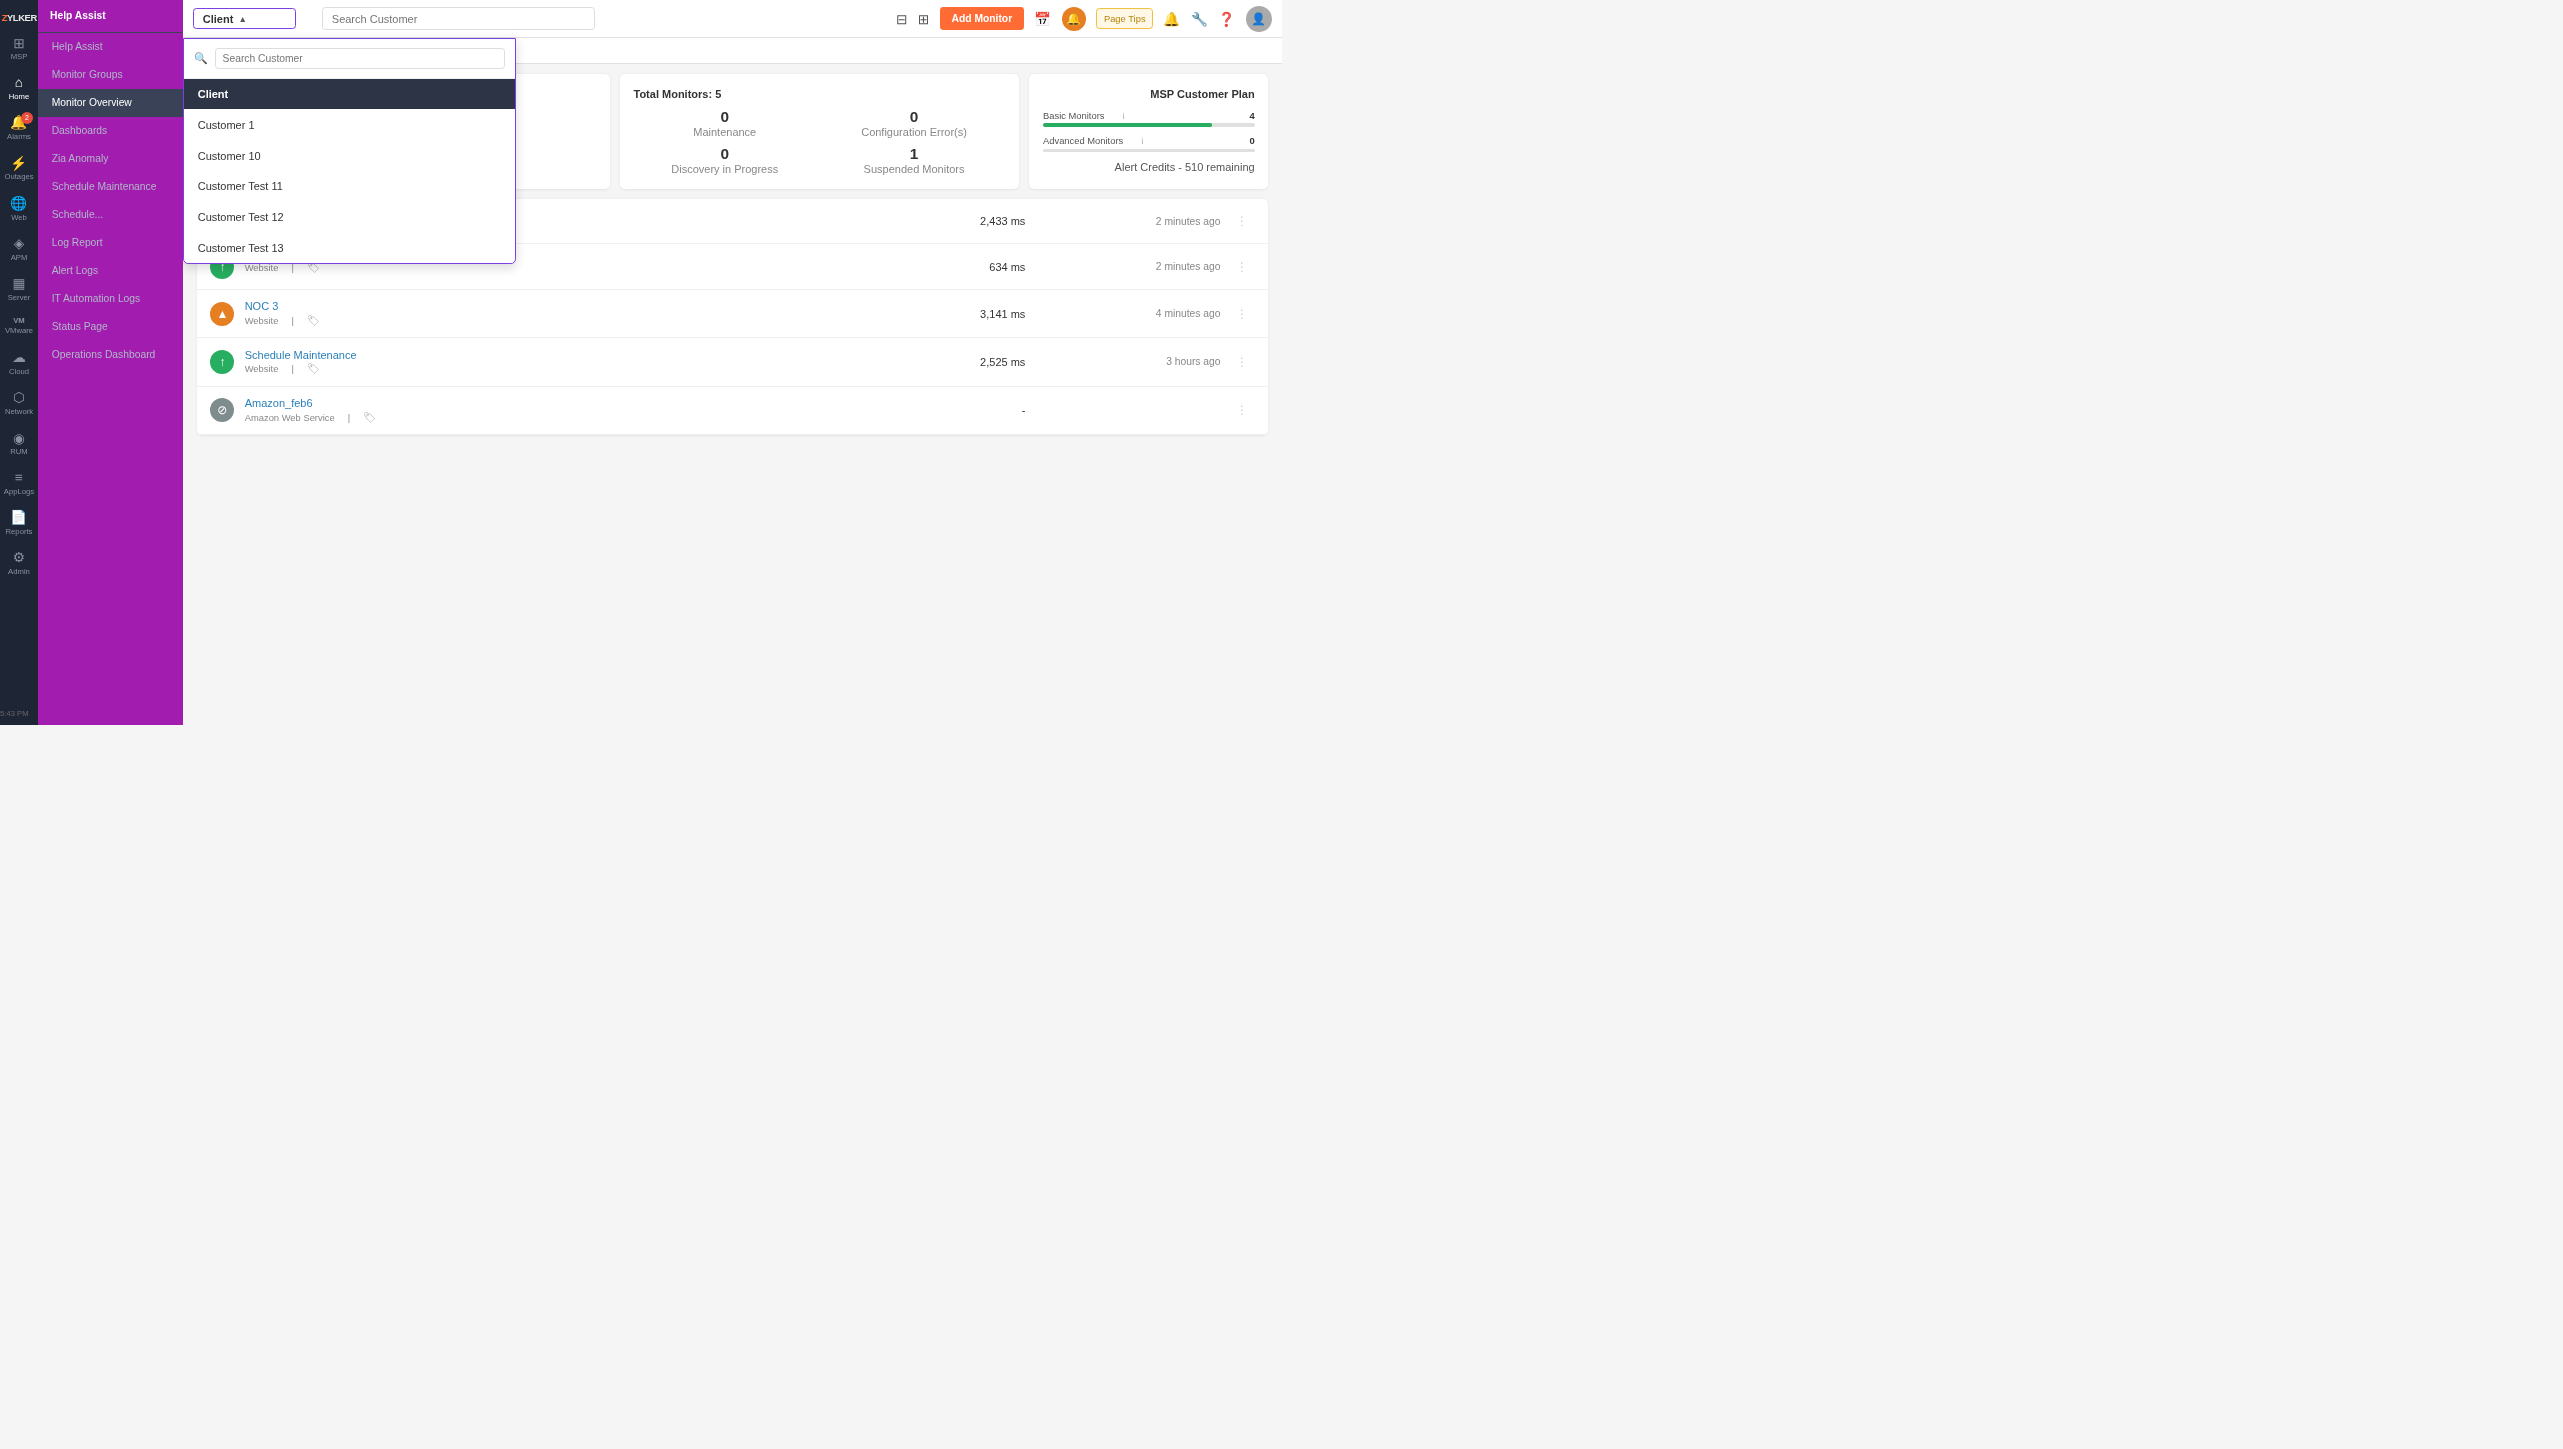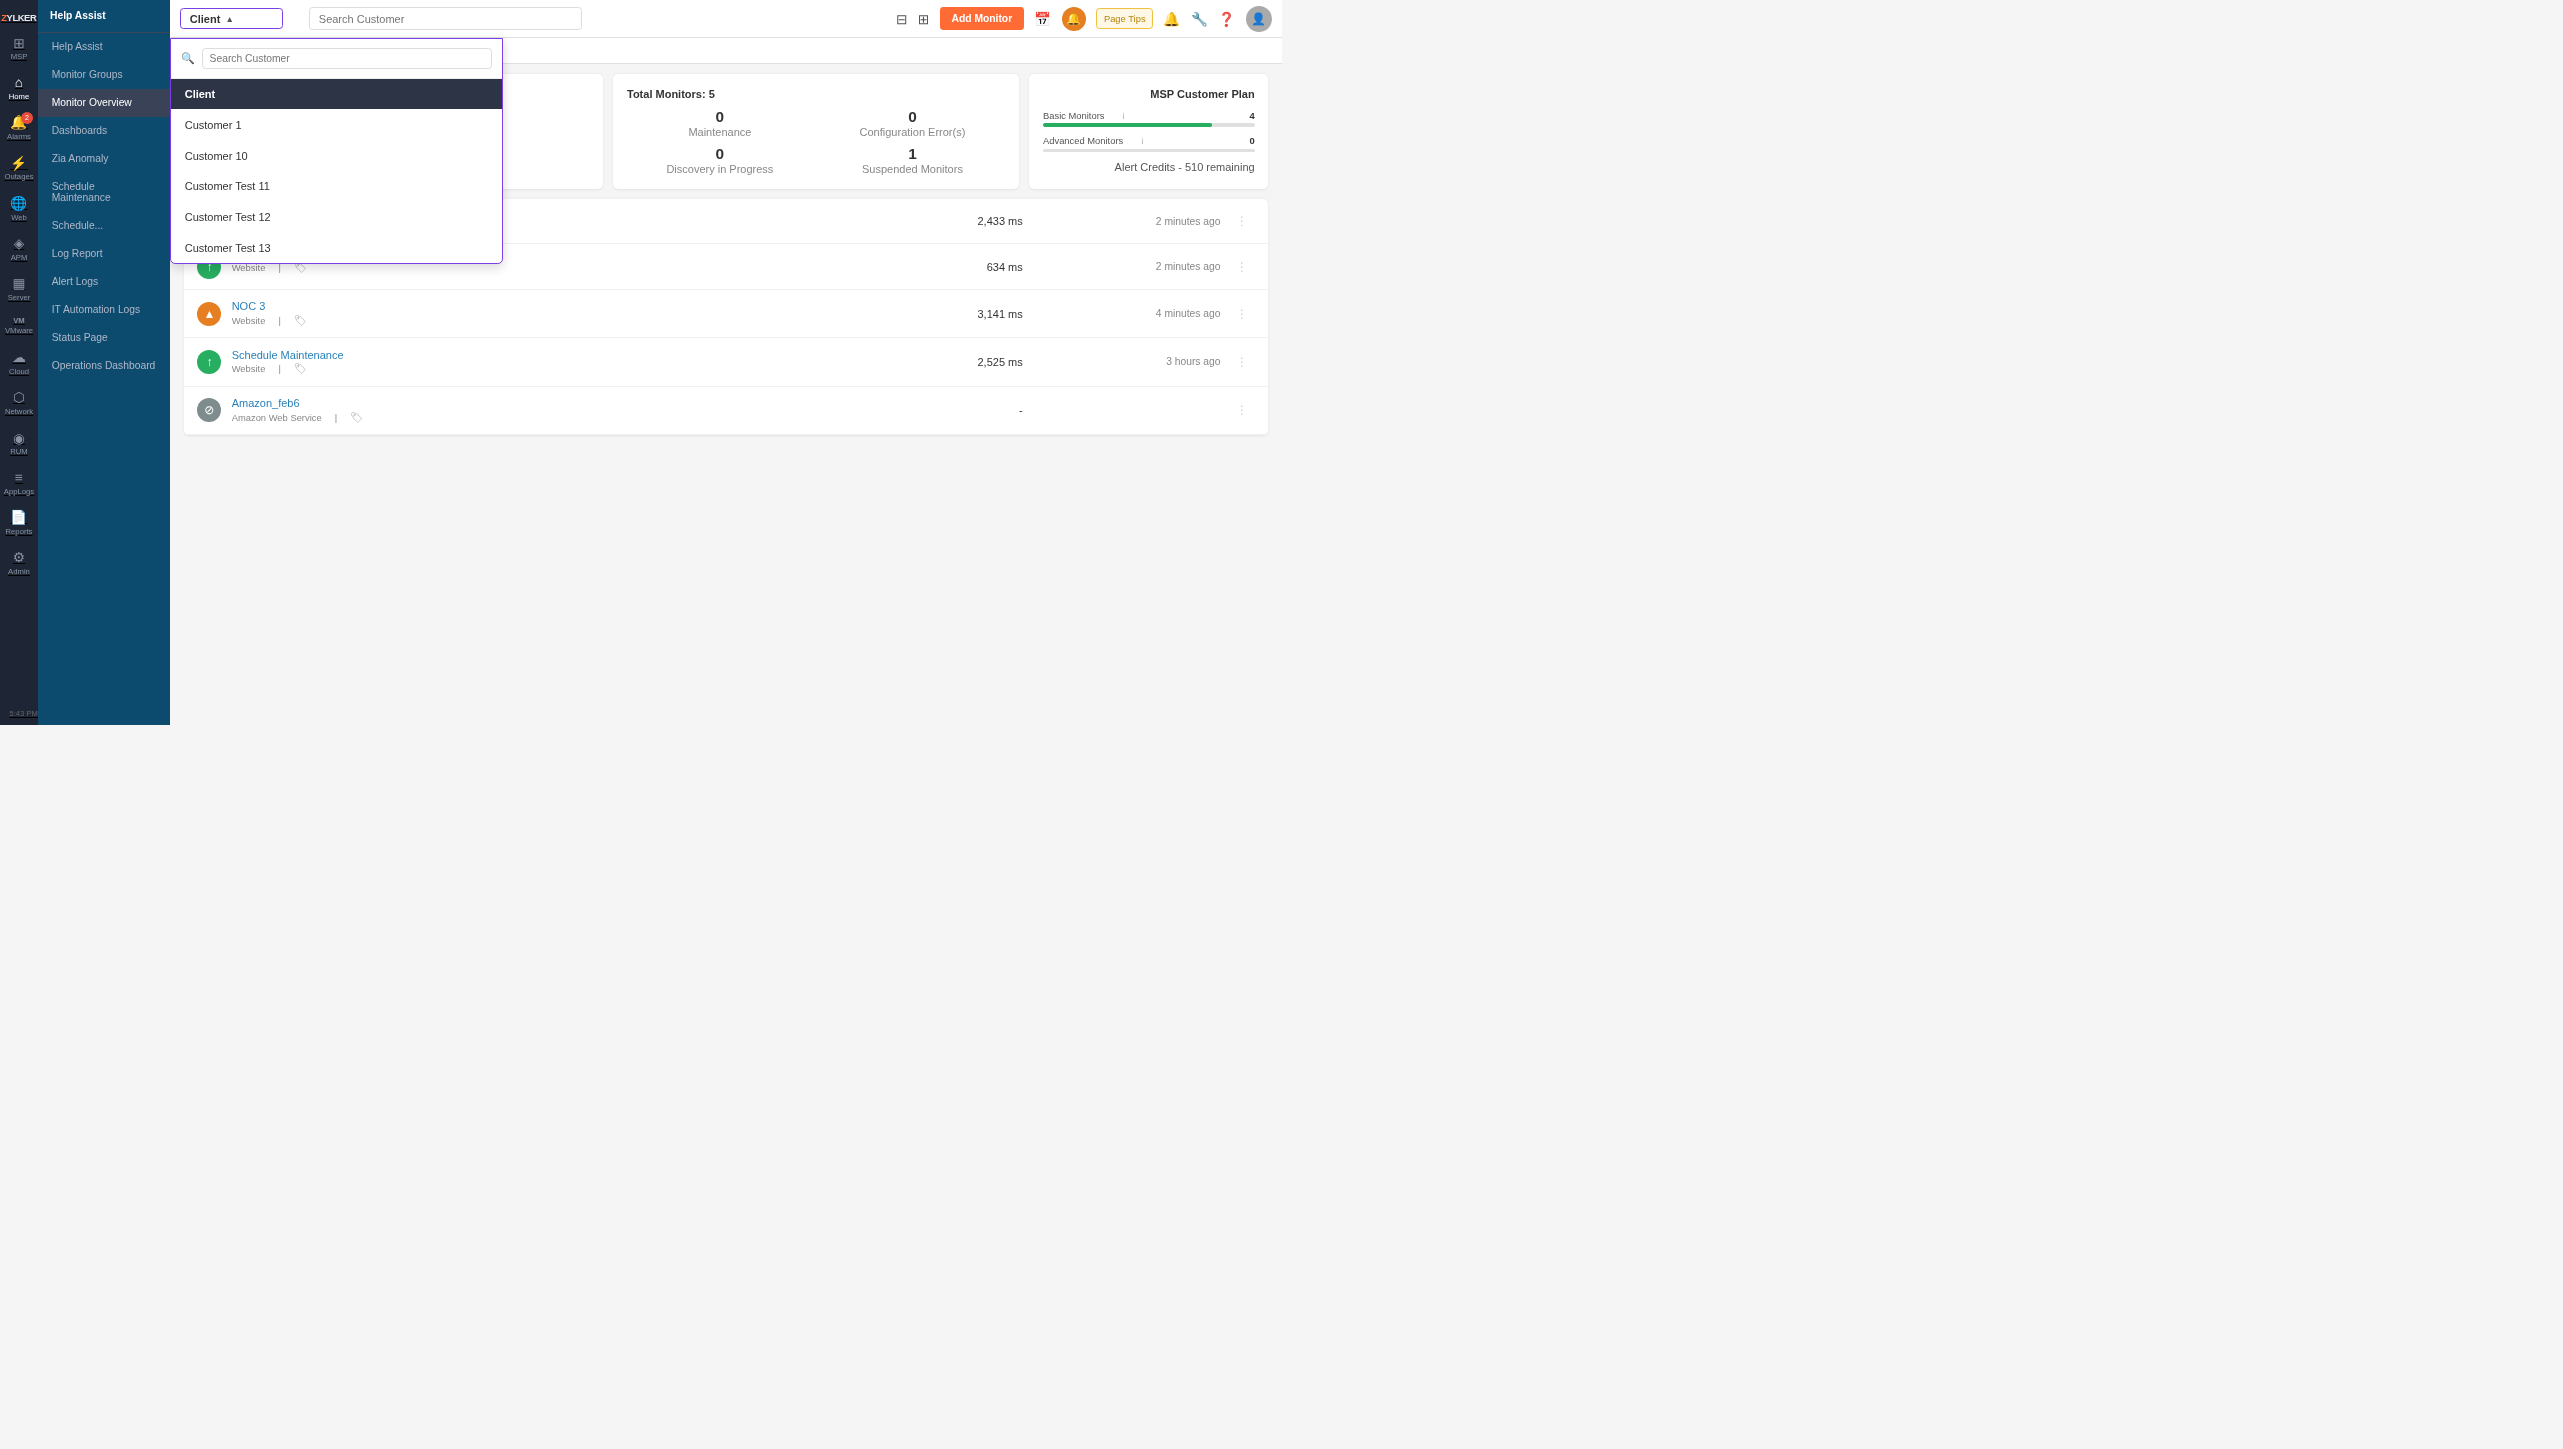--- a/index.html
+++ b/index.html
@@ -2,30 +2,30 @@
 <html style="font-size:13.7px"><head>
   <meta charset="utf-8">
   <style>
     * { box-sizing: border-box; margin: 0; padding: 0; }
     body { font-family: -apple-system, BlinkMacSystemFont, 'Segoe UI', sans-serif; background: #f5f5f5; overflow: hidden; width: 1282px; height: 725px; transform-origin: top left; }
     
     
     .app-container { display: flex; height: 725px; width: 1282px; }
     
     
-    .icon-nav { width: 38px; background: #1e2535; display: flex; flex-direction: column; align-items: flex-end; padding-top: 6.8px; flex-shrink: 0; z-index: 10; text-decoration: underline; }
+    .icon-nav { width: 38px; background: #1e2535; display: flex; flex-direction: column; align-items: flex-start; padding-top: 6.8px; flex-shrink: 0; z-index: 10; }
     .nav-logo { color: #e8e8e8; font-size: 9.4px; font-weight: bold; padding: 5.1px 1.7px; text-align: center; letter-spacing: -0.4px; }
     .nav-logo span { color: #ff6b35; }
     .nav-item { display: flex; flex-direction: column; align-items: center; padding: 6.8px 3.4px; cursor: pointer; color: #8892a0; font-size: 7.7px; text-align: center; width: 100%; position: relative; }
     .nav-item.active { color: #fff; }
     .nav-item .nav-icon { font-size: 13.7px; margin-bottom: 1.7px; }
     .nav-item .badge { position: absolute; top: 4.3px; right: 5.1px; background: #e74c3c; color: white; border-radius: 50%; width: 12px; height: 12px; font-size: 6.8px; display: flex; align-items: center; justify-content: center; }
     
     
-    .secondary-sidebar { width: 132px; background: #0c4a6e; color: #ccc; font-size: 10.3px; flex-shrink: 0; z-index: 5; }
+    .secondary-sidebar { width: 145px; background: #a21caf; color: #ccc; font-size: 10.3px; flex-shrink: 0; z-index: 5; }
     .secondary-sidebar-header { padding: 10.3px 12px; color: #fff; font-size: 10.3px; font-weight: 600; border-bottom: 0.9px solid #3d4558; }
     .secondary-sidebar-item { padding: 8.5px 13.7px; cursor: pointer; color: #b0b8c8; font-size: 10.3px; }
     .secondary-sidebar-item.active { background: #3a4257; color: #fff; }
     
     
     .main-content { flex: 1; display: flex; flex-direction: column; overflow: hidden; }
     
     
     .topbar { height: 38px; background: #fff; border-bottom: 0.9px solid #e0e0e0; display: flex; align-items: center; padding: 0 10.3px; gap: 6.8px; z-index: 100; position: relative; }
     .client-selector { display: flex; align-items: center; gap: 5.1px; border: 1.7px solid #7b3fe4; border-radius: 3.4px; padding: 3.4px 8.5px; cursor: pointer; background: #fff; font-size: 11px; font-weight: 600; color: #333; min-width: 103px; }

